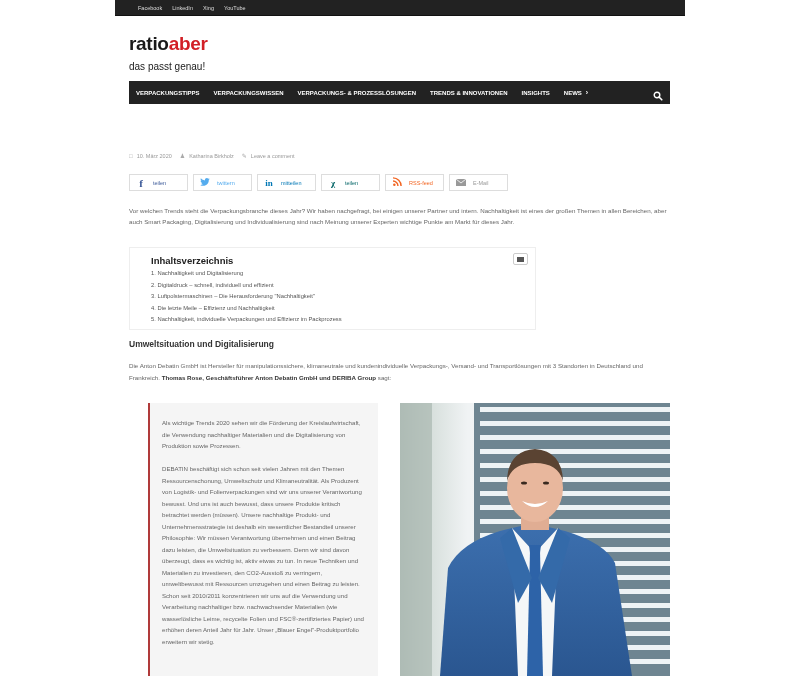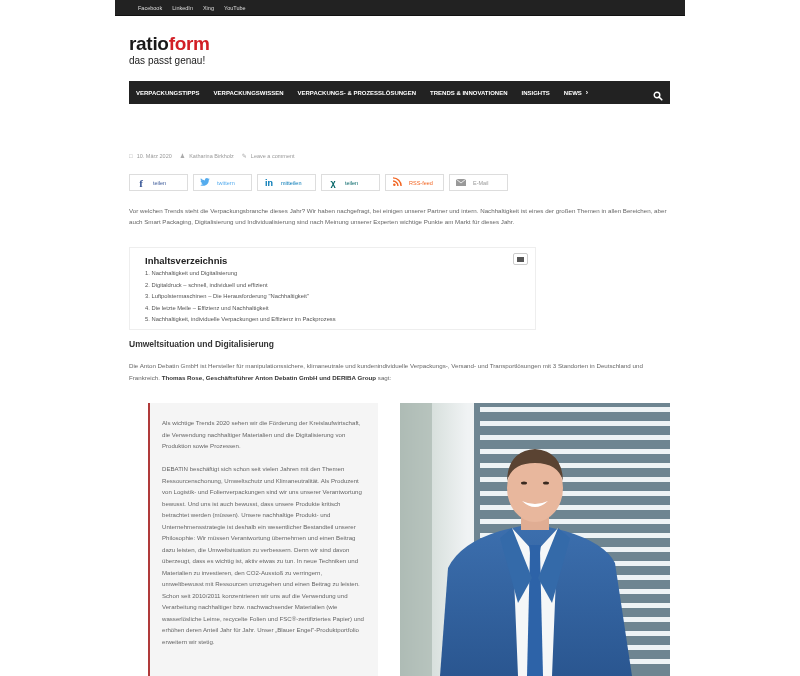--- a/index.html
+++ b/index.html
@@ -8,40 +8,40 @@
 
   .page { position: absolute; left: 115px; top: 0; width: 570px; }
 
   .topbar { height: 16px; background: #222; display: flex; align-items: center; padding-left: 18px; gap: 0; border-bottom: 1px solid #111; }
   .topbar a { font-size: 5.5px; color: #ddd; text-decoration: none; padding: 0 5px; }
 
   .logo { position: absolute; left: 14px; top: 34px; }
   .logo-main { font-size: 19px; font-weight: bold; letter-spacing: -0.3px; line-height: 19px; font-family: "Liberation Sans", sans-serif; }
   .logo-main .ratio { color: #1a1a1a; text-align: right; }
   .logo-main .form { color: #d21f26; }
-  .logo-sub { font-size: 10px; color: #1a1a1a; line-height: 11px; margin-top: 2px; }
+  .logo-sub { font-size: 10px; color: #1a1a1a; line-height: 11px; margin-top: 8px; }
 
   .nav { position: absolute; left: 14px; top: 81px; width: 541px; height: 23px; background: #222; display: flex; align-items: center; padding-left: 7px; }
   .nav-item { font-size: 6px; font-weight: bold; color: #fff; text-transform: uppercase; margin-right: 14px; white-space: nowrap; display: flex; align-items: center; }
   .nav-item .chev { font-size: 7px; margin-left: 4px; }
   .nav-search { position: absolute; right: 7px; top: 6px; width: 10px; height: 10px; }
 
   .title { position: absolute; left: 14px; top: 124px; font-size: 12.5px; color: #333; font-family: "DejaVu Sans", sans-serif; font-weight: normal; letter-spacing: -0.2px; }
 
   .meta { position: absolute; left: 14px; top: 152px; display: flex; align-items: center; font-size: 5.5px; color: #999; }
   .meta span.ic { margin-right: 4px; color: #aaa; font-size: 6px; }
   .meta span.txt { margin-right: 8px; }
 
   .share { position: absolute; left: 14px; top: 174px; display: flex; gap: 5px; }
   .share-btn { width: 59px; height: 17px; border: 1px solid #ddd; background: #fff; display: flex; align-items: center; padding-left: 6px; font-size: 5.5px; }
-  .share-btn .sic { font-size: 9px; font-weight: bold; margin-right: 7px; width: 10px; text-align: center; }
+  .share-btn .sic { font-size: 9px; font-weight: bold; margin-right: 7px; width: 10px; text-align: center; font-family: Liberation Serif, serif; }
 
   .intro { position: absolute; left: 14px; top: 205px; width: 545px; font-size: 6.2px; line-height: 11px; color: #666; }
 
-  .toc { position: absolute; left: 14px; top: 247px; width: 407px; height: 83px; border: 1px solid #eee; background: #fff; padding: 7px 15px; }
+  .toc { position: absolute; left: 14px; top: 247px; width: 407px; height: 83px; border: 1px solid #eee; background: #fff; padding: 7px 21px; }
   .toc-title { font-size: 9.5px; font-weight: bold; color: #222; margin-bottom: 2px; }
   .toc-item { font-size: 5.8px; color: #555; line-height: 11.6px; }
   .toc-toggle { position: absolute; right: 7px; top: 5px; width: 15px; height: 12px; border: 1px solid #ccc; border-radius: 2px; background: #fff; display: flex; align-items: center; justify-content: center; }
   .toc-toggle .bar { width: 7px; height: 5px; background: #555; }
 
   .h2 { position: absolute; left: 14px; top: 339px; font-size: 8.5px; font-weight: bold; color: #333; }
   .para2 { position: absolute; left: 14px; top: 360px; width: 545px; font-size: 6.2px; line-height: 11.5px; color: #666; }
   .para2 b { color: #333; }
 
   .quote { position: absolute; left: 33px; top: 403px; width: 230px; height: 273px; background: #f5f5f5; border-left: 2px solid #b03a3a; padding: 14px 14px 0 12px; overflow: hidden; }
@@ -55,21 +55,21 @@
 <div class="page">
 
   <div class="topbar">
     <a>Facebook</a>
     <a>LinkedIn</a>
     <a>Xing</a>
     <a>YouTube</a>
   </div>
 
   <div class="logo">
-    <div class="logo-main"><span class="ratio">ratio</span><span class="form">form</span></div>
+    <div class="logo-main"><span class="ratio">ratio</span><span class="form">aber</span></div>
     <div class="logo-sub">das passt genau!</div>
   </div>
 
   <div class="nav">
     <div class="nav-item">
         <span>VERPACKUNGSTIPPS</span>
       </div>
     <div class="nav-item">
         <span>VERPACKUNGSWISSEN</span>
       </div>

